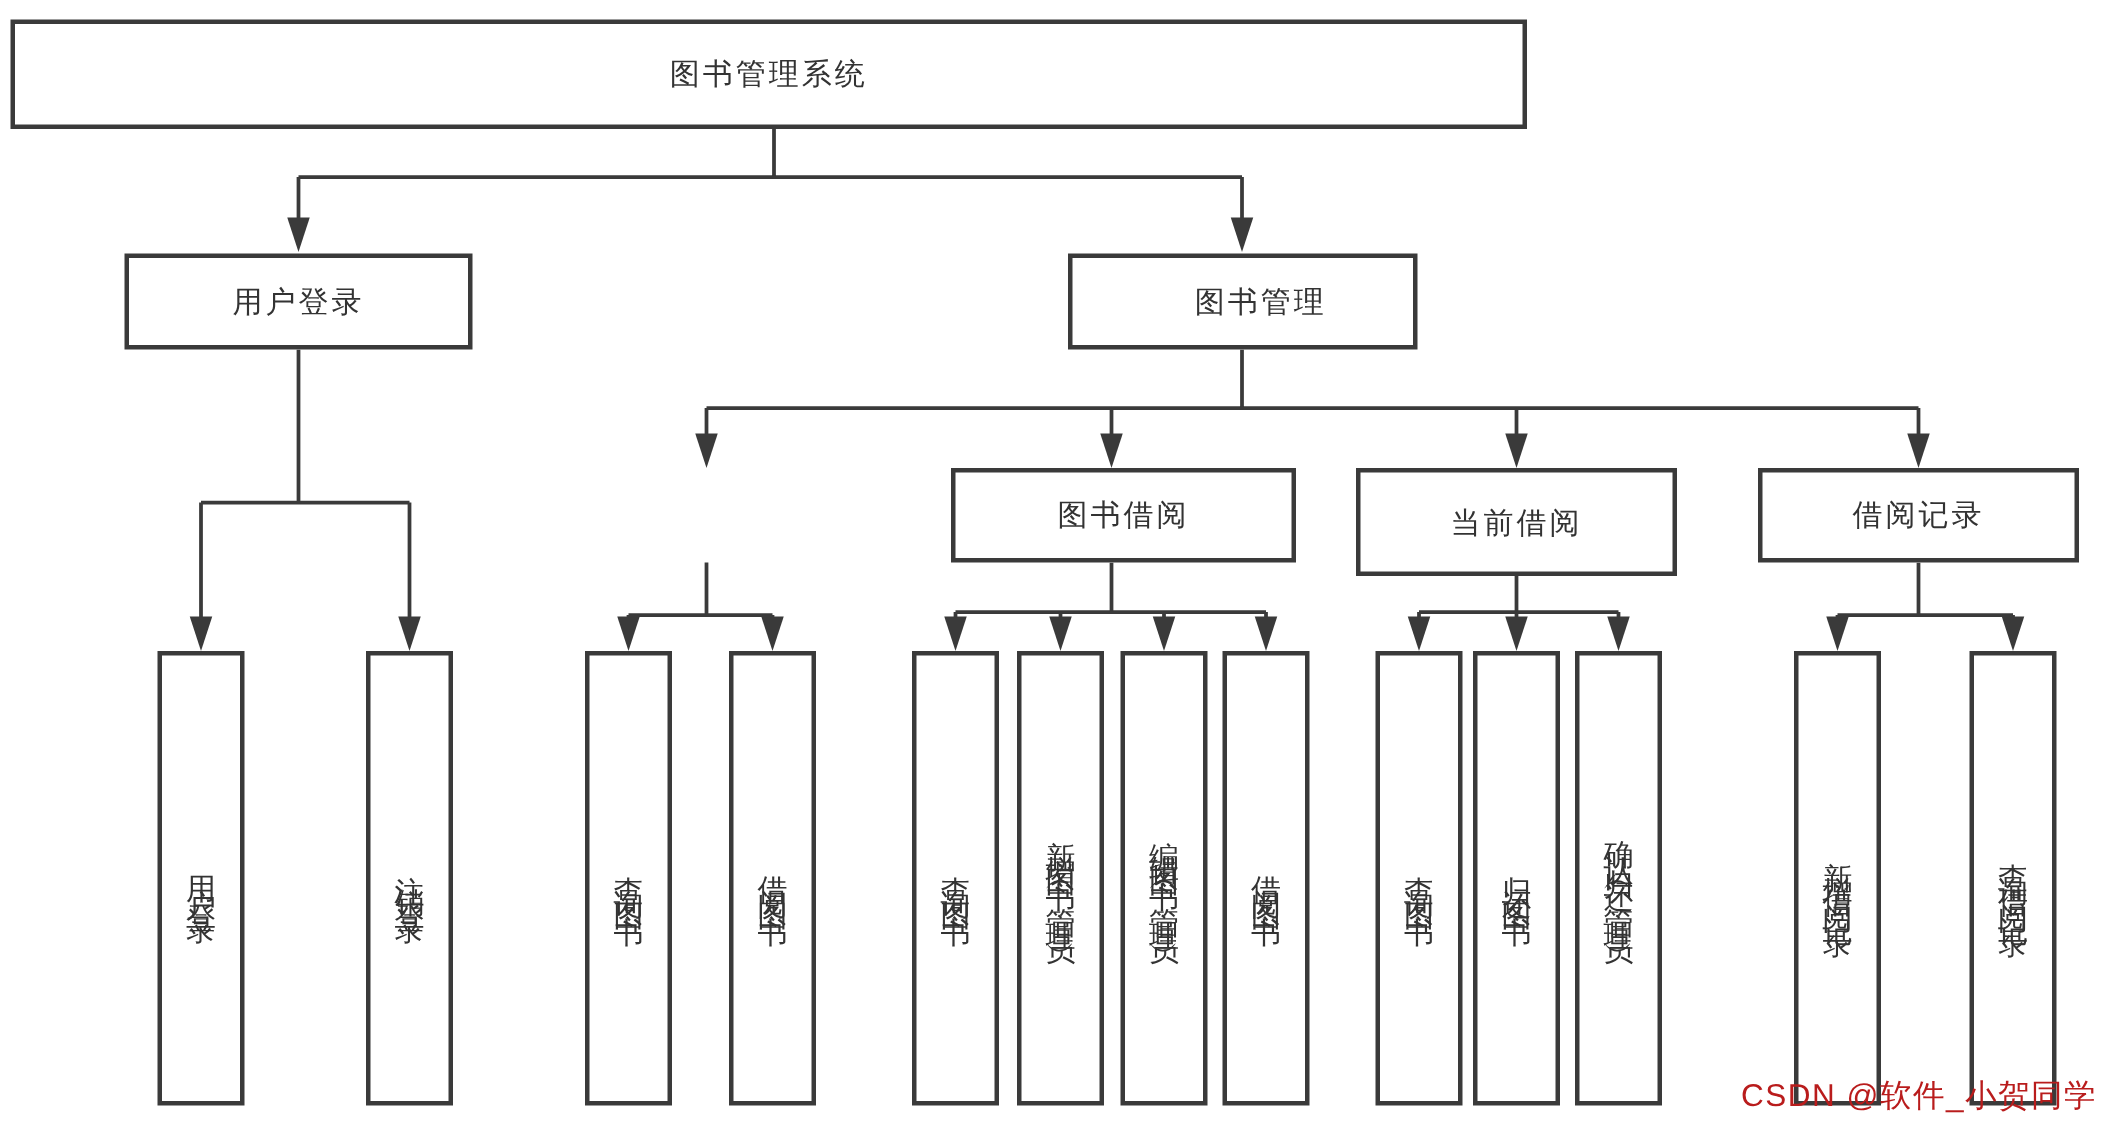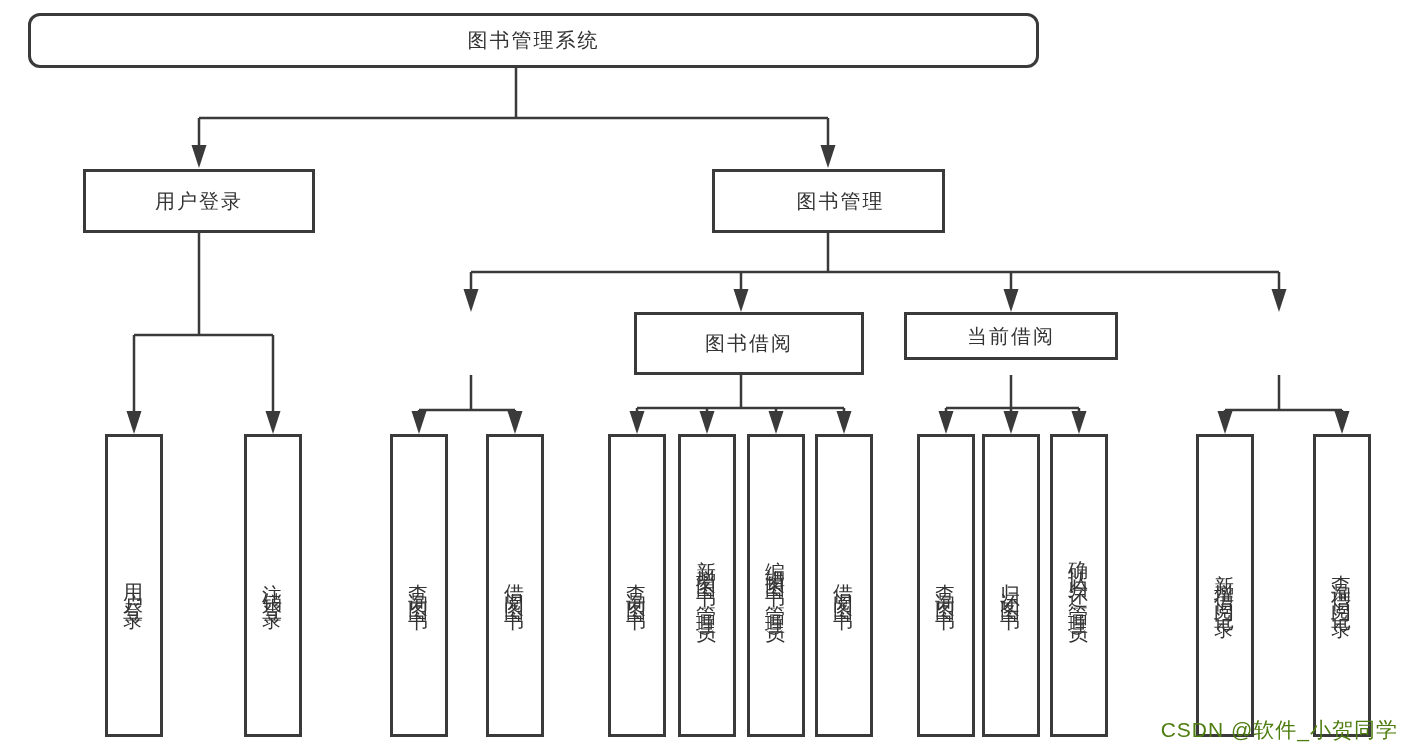--- a/index.html
+++ b/index.html
@@ -47,33 +47,33 @@
     letter-spacing: 9px;
     top: 434px;
     width: 58px;
     height: 303px;
   }
   .vnode .label { display: block; }
   .watermark {
     position: absolute;
     right: 7px;
     bottom: 3px;
-    color: #4d7c0f;
+    color: #b91c1c;
     font-size: 21px;
     letter-spacing: 1px;
     z-index: 3;
     white-space: nowrap;
   }
   
-  .n-root { left: 28px;   top: 13px;  width: 1011px; height: 55px; border-radius: 12px; }
+  .n-root { left: 7px;   top: 13px;  width: 1011px; height: 73px; }
   .n-l2a  { left: 83px;   top: 169px; width: 232px;  height: 64px; }
   .n-l2b  { left: 712px;  top: 169px; width: 233px;  height: 64px; padding-left: 24px; }
   .n-l3a  { left: 364px;  top: 312px; width: 214px;  height: 63px; }
   .n-l3b  { left: 634px;  top: 312px; width: 230px;  height: 63px; }
-  .n-l3c  { left: 904px;  top: 312px; width: 214px;  height: 48px; }
+  .n-l3c  { left: 904px;  top: 312px; width: 214px;  height: 72px; }
   .n-l3d  { left: 1172px; top: 312px; width: 214px;  height: 63px; }
   .v1  { left: 105px; }
   .v2  { left: 244px; }
   .v3  { left: 390px; }
   .v4  { left: 486px; }
   .v5  { left: 608px; }
   .v6  { left: 678px; }
   .v7  { left: 747px; }
   .v8  { left: 815px; }
   .v9  { left: 917px; }
@@ -129,20 +129,23 @@
   <div class="node n-l2b">
     <span class="label">图书管理</span>
   </div>
 
   <div class="node n-l3b">
     <span class="label">图书借阅</span>
   </div>
   <div class="node n-l3c">
     <span class="label">当前借阅</span>
   </div>
+  <div class="node n-l3d">
+    <span class="label">借阅记录</span>
+  </div>
 
   <div class="vnode v1">
     <span class="label">用户登录</span>
   </div>
   <div class="vnode v2">
     <span class="label">注销登录</span>
   </div>
   <div class="vnode v3">
     <span class="label">查询图书</span>
   </div>

